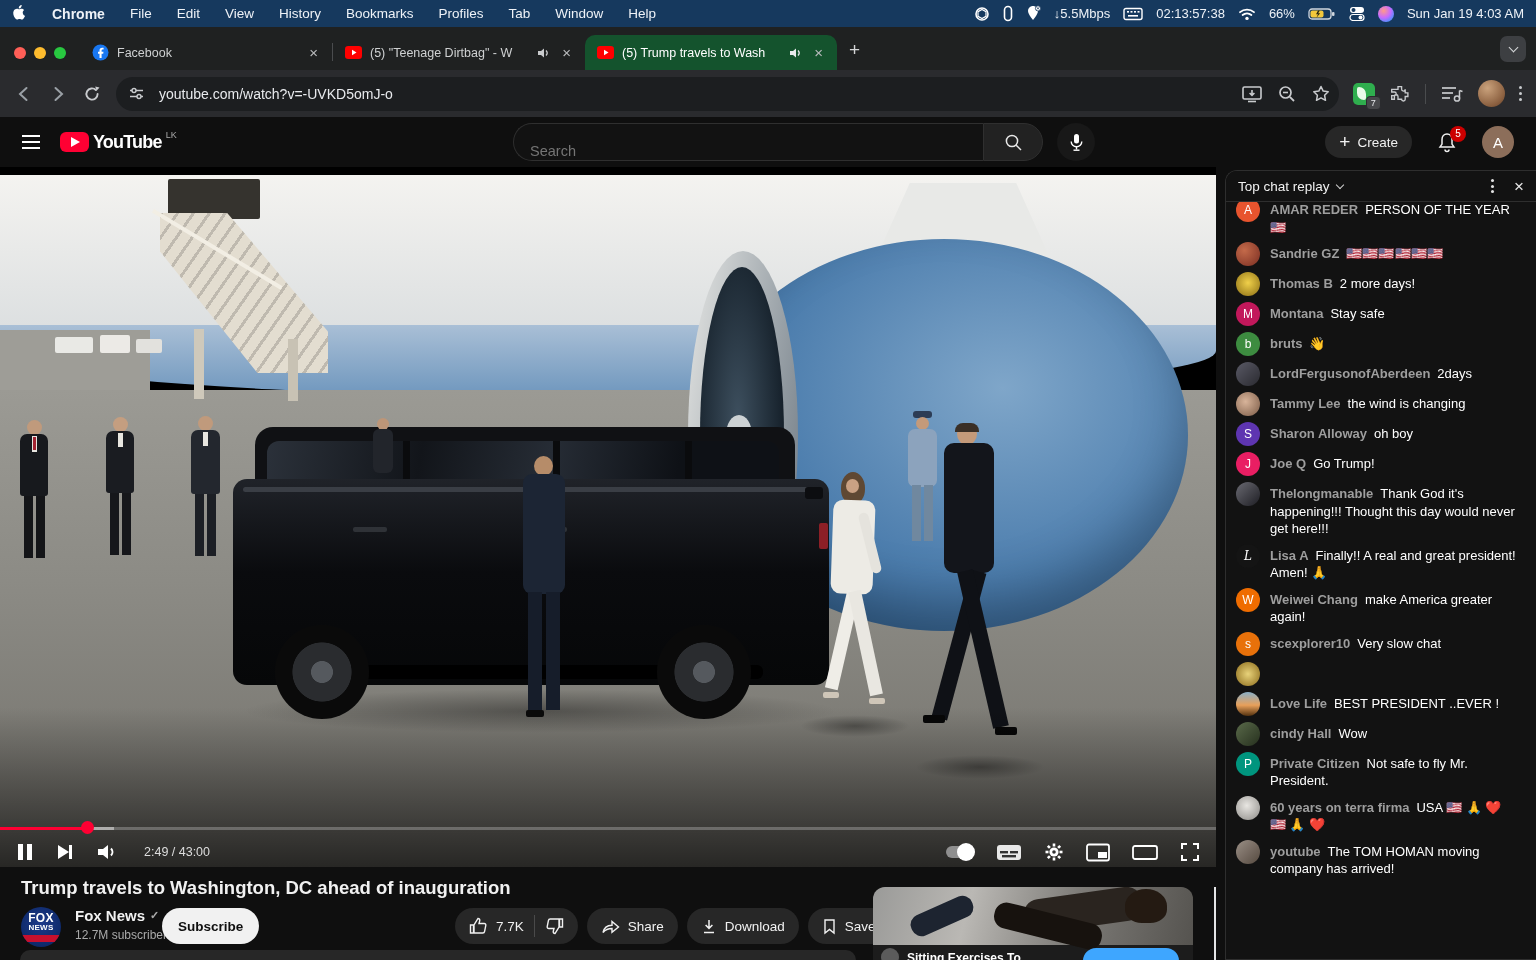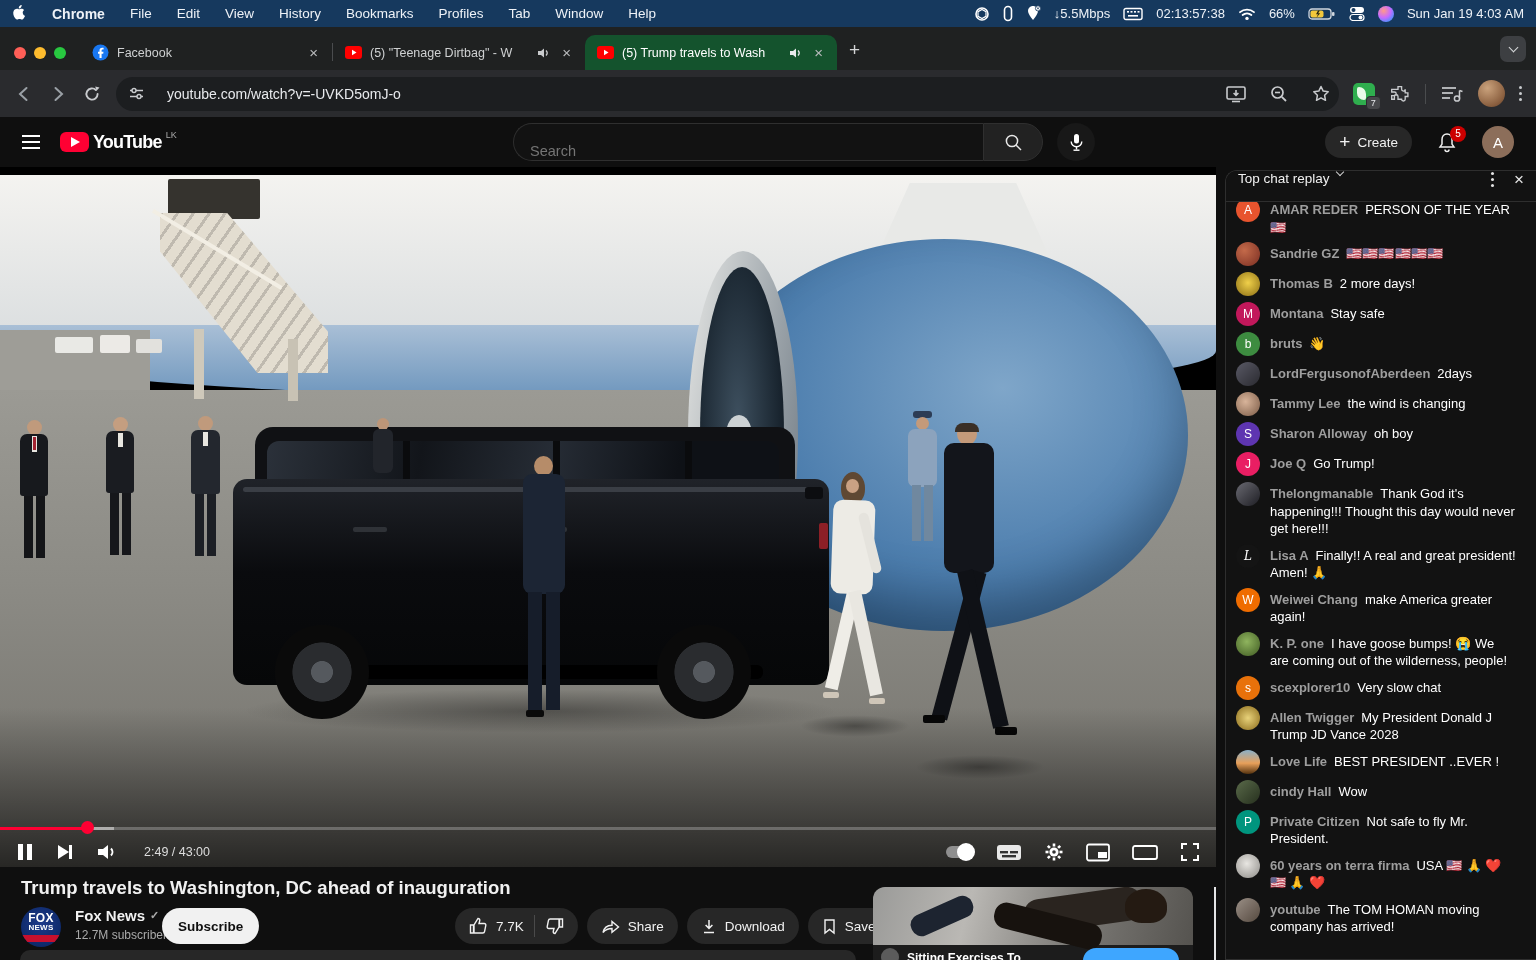--- a/index.html
+++ b/index.html
@@ -32,21 +32,21 @@
   .newtab{color:#d3d5d6;font-size:19px;margin:0 0 9px 12px}
   .tab-overflow{margin-left:auto;margin-right:10px;margin-bottom:8px;width:26px;height:26px;
                 border-radius:7px;background:#3d3f42;display:flex;align-items:center;justify-content:center}
   .chev{width:7px;height:7px;border-right:1.7px solid #d6d8da;border-bottom:1.7px solid #d6d8da;
         transform:rotate(45deg);margin-top:-3px}
 
   
   .toolbar{position:absolute;left:0;top:70px;width:1536px;height:47px;background:#2a2b2e;
            display:flex;align-items:center;padding:0 14px;gap:14px}
   .urlpill{flex:1;height:34px;border-radius:17px;background:#1c1e20;display:flex;
-           align-items:center;padding:0 8px 0 12px;gap:22px;color:#e8eaed;font-size:14px}
+           align-items:center;padding:0 8px 0 12px;gap:14px;color:#e8eaed;font-size:14px}
   .url-text{flex:1;white-space:nowrap;overflow:hidden}
   .ext-green{width:22px;height:22px;border-radius:5px;background:#2fae4e;position:relative}
   .ext-green::after{content:"";position:absolute;left:4px;top:4px;width:9px;height:13px;
                     background:#eafbe9;border-radius:2px 7px 2px 7px}
   .ext-badge{position:absolute;right:-6px;bottom:-5px;background:#47484b;color:#e8eaed;
              font-size:9px;padding:1px 4px;border-radius:4px;border:1px solid #2a2b2e}
   .tb-sep{width:1px;height:20px;background:#4a4c4e}
   .tb-avatar{width:27px;height:27px;border-radius:50%;
              background:radial-gradient(circle at 35% 30%,#caa27c,#8a5f3f 70%,#5d3c26)}
   .kebab{display:flex;flex-direction:column;gap:3px}
@@ -132,21 +132,21 @@
   .sug-row{position:absolute;left:0;top:58px;width:320px;height:15px;display:flex;align-items:flex-start;gap:8px;padding:3px 8px}
   .sug-av{width:18px;height:18px;border-radius:50%;background:#5b5b5b;flex:0 0 auto}
   .sug-title{font-size:12px;font-weight:600;color:#fff;margin-top:3px;white-space:nowrap}
   .sug-cta{position:absolute;right:14px;top:61px;width:96px;height:26px;border-radius:13px;background:#3ea6ff}
   .white-edge{position:absolute;left:1214px;top:887px;width:2px;height:73px;background:#e4e5e7}
 
   
   .chat{position:absolute;left:1225px;top:170px;width:311px;height:790px;background:#121212;
         border:1px solid #2e2e2e;border-right:0;border-radius:12px 0 0 0;overflow:hidden;
         display:flex;flex-direction:column}
-  .chat-head{height:31px;flex:0 0 auto;display:flex;align-items:flex-start;padding:0 12px;gap:7px;
+  .chat-head{height:31px;flex:0 0 auto;display:flex;align-items:center;padding:0 12px;gap:7px;
              border-bottom:1px solid #2e2e2e;background:#121212;position:relative;z-index:2}
   .chat-title{font-size:13.5px;color:#f1f1f1}
   .chat-head .chev{border-color:#cfcfcf;width:6px;height:6px;margin-top:-2px}
   .chat-actions{margin-left:auto;display:flex;align-items:center;gap:20px}
   .ckebab{display:flex;flex-direction:column;gap:2.6px}
   .ckebab i{width:3px;height:3px;border-radius:50%;background:#e3e3e3}
   .cclose{color:#e8e8e8;font-size:17px;line-height:1}
   .chat-list{flex:1;overflow:hidden;margin-top:-7px;position:relative;z-index:1}
   .chat-row{display:flex;gap:10px;padding:3px 20px 3px 10px;align-items:flex-start}
   .c-av{width:24px;height:24px;border-radius:50%;flex:0 0 auto;display:flex;align-items:center;
@@ -696,33 +696,28 @@
       <div class="chat-row">
         <span class="c-av" style="background: rgb(20, 20, 20); font-family: &quot;DejaVu Serif&quot;, serif; font-style: italic;">L</span>
         <span class="c-body"><span class="c-author">Lisa A</span><span class="c-text">Finally!! A real and great president! Amen! 🙏</span></span>
       </div>
 
       <div class="chat-row">
         <span class="c-av" style="background: rgb(239, 108, 0);">W</span>
         <span class="c-body"><span class="c-author">Weiwei Chang</span><span class="c-text">make America greater again!</span></span>
       </div>
 
-      <div class="chat-row">
-        <span class="c-av" style="background: radial-gradient(circle at 45% 40%, rgb(143, 180, 94), rgb(63, 90, 34));"></span>
-        <span class="c-body"><span class="c-author">K. P. one</span><span class="c-text">I have goose bumps! 😭 We are coming out of the wilderness, people!</span></span>
-      </div>
 
       <div class="chat-row">
         <span class="c-av" style="background: rgb(232, 113, 10);">s</span>
         <span class="c-body"><span class="c-author">scexplorer10</span><span class="c-text">Very slow chat</span></span>
       </div>
 
       <div class="chat-row">
         <span class="c-av" style="background: radial-gradient(circle, rgb(232, 210, 122), rgb(138, 106, 26));"></span>
-        <span class="c-body"><span class="c-author">Allen Twigger</span><span class="c-text">My President Donald J Trump JD Vance 2028</span></span>
       </div>
 
       <div class="chat-row">
         <span class="c-av" style="background: linear-gradient(rgb(138, 176, 200) 0%, rgb(232, 160, 90) 55%, rgb(84, 50, 15) 100%);"></span>
         <span class="c-body"><span class="c-author">Love Life</span><span class="c-text">BEST PRESIDENT ..EVER !</span></span>
       </div>
 
       <div class="chat-row">
         <span class="c-av" style="background: linear-gradient(135deg, rgb(90, 106, 74), rgb(38, 48, 30));"></span>
         <span class="c-body"><span class="c-author">cindy Hall</span><span class="c-text">Wow</span></span>

